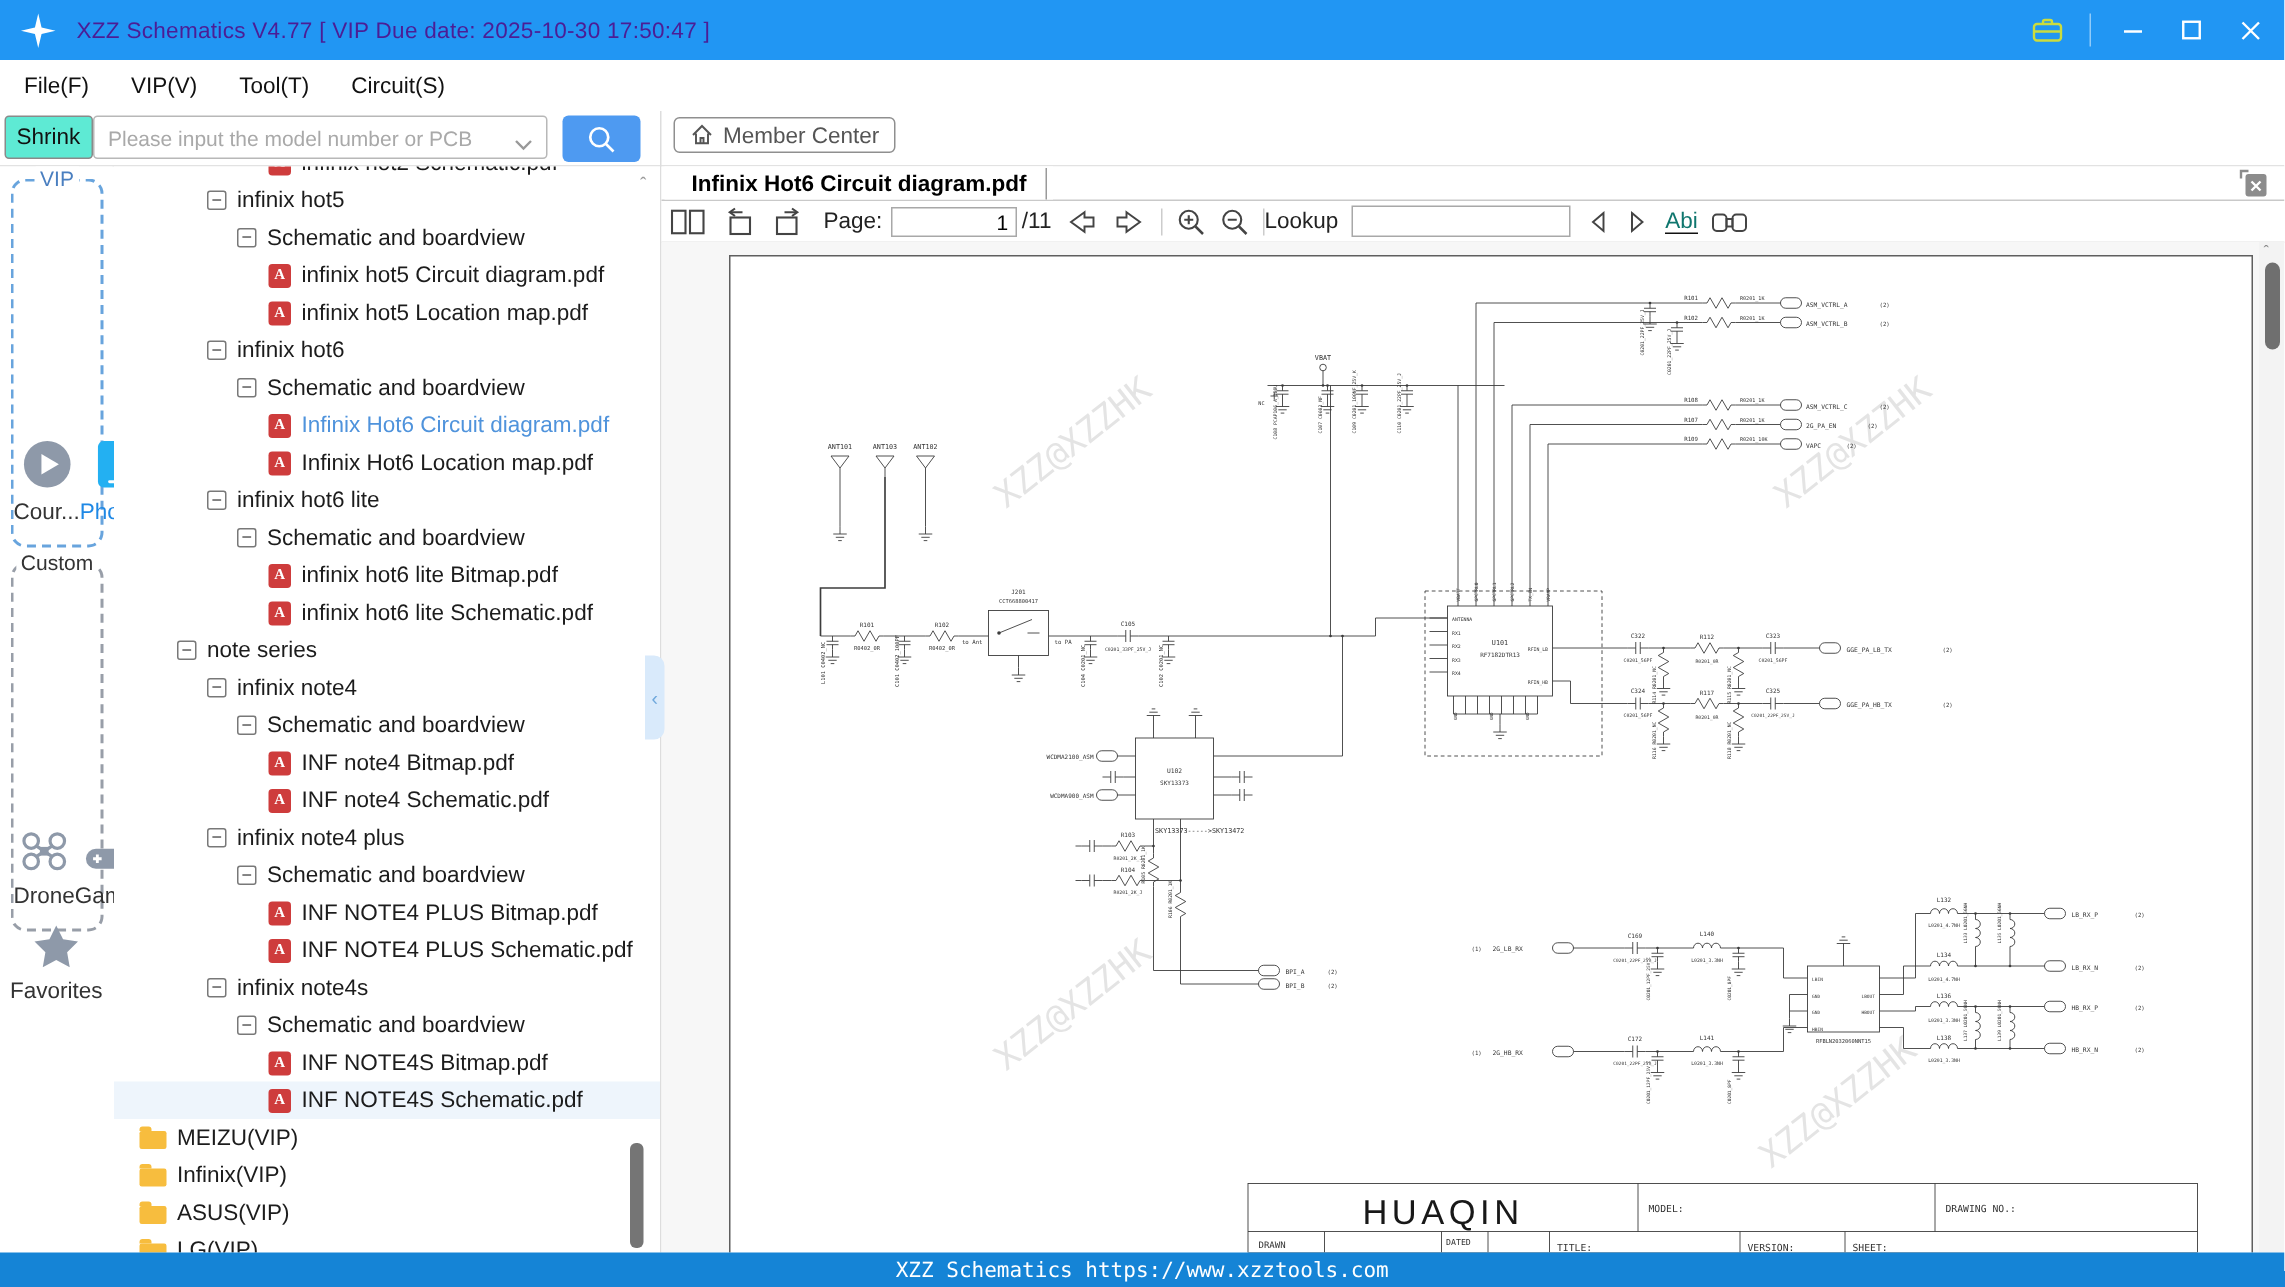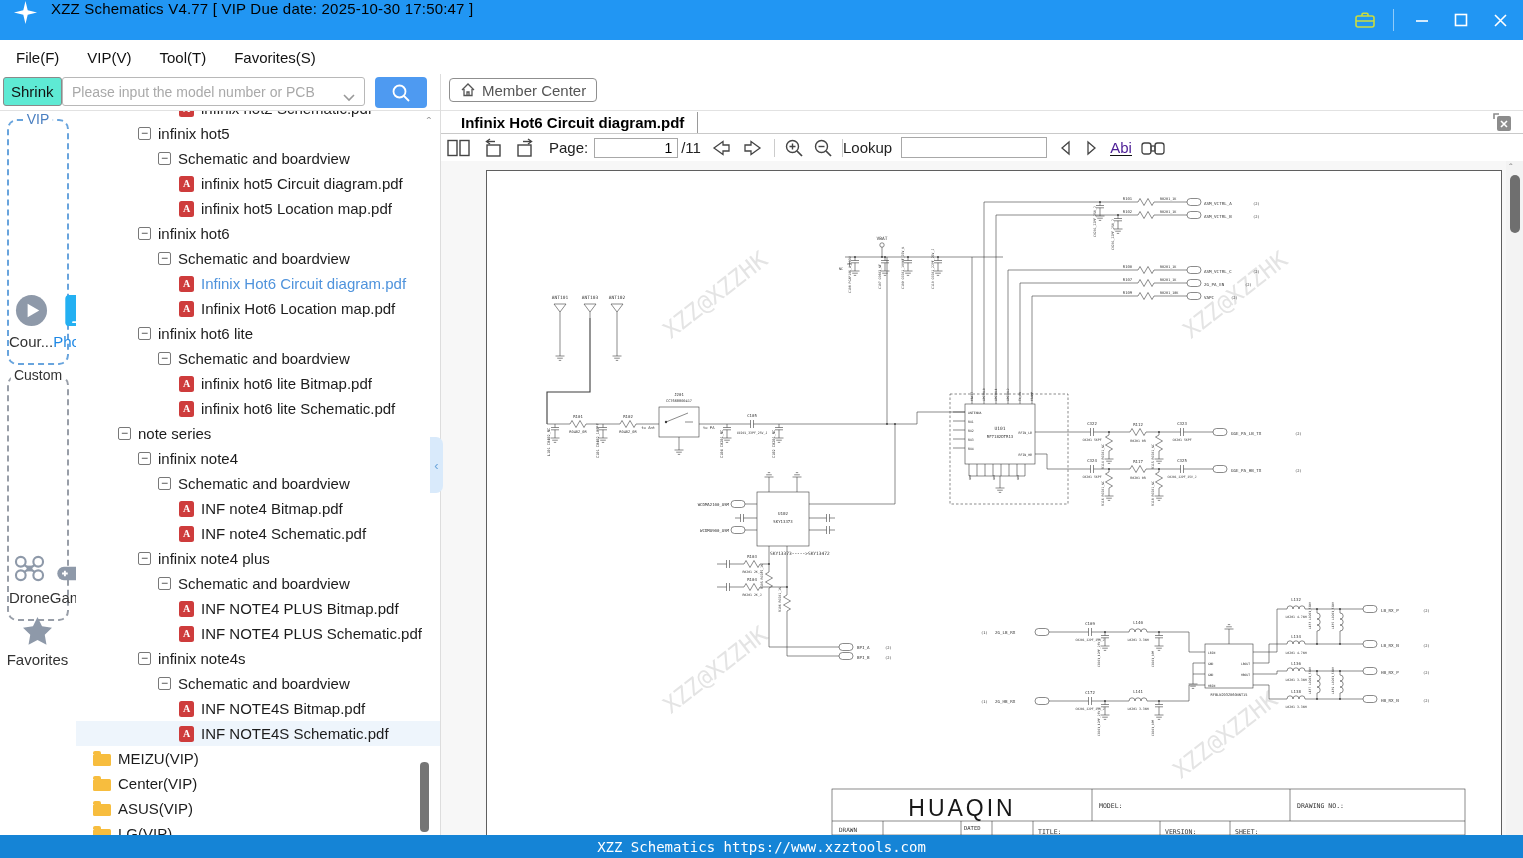--- a/index.html
+++ b/index.html
@@ -1,19 +1,19 @@
 <!DOCTYPE html>
 <html><head>
 <meta charset="utf-8">
 <style>
   html,body{margin:0;padding:0}
   body{width:1523px;height:858px;position:relative;font-family:"Liberation Sans",sans-serif;background:#fff;overflow:hidden}
 
   
-  .titlebar{position:absolute;left:0;top:0;width:100%;height:40px;background:#2196f3;display:flex;color:#000000}
+  .titlebar{position:absolute;left:0;top:0;width:100%;height:40px;background:#2196f3;display:flex;align-items:center;color:#4c1d95}
   .app-icon{margin-left:13px;display:flex}
   .title-text{margin-left:13px;font-size:15px;letter-spacing:.2px}
   .win-controls{position:absolute;right:12px;top:0;height:40px;display:flex;align-items:center;gap:17px}
   .win-btn{display:flex;align-items:center;justify-content:center;width:22px;height:22px;cursor:default}
   .win-sep{width:1px;height:22px;background:rgba(255,255,255,.5)}
 
   
   .menubar{position:absolute;top:40px;left:0;width:100%;height:34px;background:#fff;display:flex;align-items:center;gap:28px;padding-left:16px;box-sizing:border-box;font-size:15px;color:#111}
   .menu-item{white-space:nowrap}
 
@@ -34,21 +34,21 @@
   .tab{position:absolute;left:2px;top:0;height:22px;display:flex;align-items:center;padding:0 18px;font-size:15px;font-weight:bold;color:#000;background:#fff}
   .tab-sep{position:absolute;left:256px;top:1px;width:1px;height:21px;background:#9a9a9a}
   .closedoc{position:absolute;right:11px;top:1px}
 
   
   .pdfbar{position:absolute;left:441px;top:134px;right:0;height:27px;background:#fff;border-bottom:1px solid #d6d6d6;display:flex;align-items:center;font-size:15px;color:#222}
   .pdfbar .sep{width:1px;height:18px;background:#ccc}
   .tbico{display:flex;align-items:center}
   .page-input{width:84px;height:20px;border:1px solid #a8a8a8;text-align:right;font-size:14px;padding:0 5px;box-sizing:border-box;font-family:inherit}
   .lookup-input{width:146px;height:21px;border:1px solid #a8a8a8;box-sizing:border-box;font-family:inherit;font-size:14px;padding:0 4px}
-  .abi{font-size:15px;color:#4c1d95;border-bottom:1.5px solid #111;line-height:15px}
+  .abi{font-size:15px;color:#0f766e;border-bottom:1.5px solid #111;line-height:15px}
 
   
   .viewport{position:absolute;left:441px;top:161px;right:0;bottom:23px;background:#f7f7f7;overflow:hidden}
   .page{position:absolute;left:45px;top:9px;width:1014px;height:690px;background:#fff;border:1px solid #5f5f5f;border-bottom:none}
   .page svg{position:absolute;left:0;top:0}
   .vscroll{position:absolute;right:0;top:0;width:17px;height:100%;background:#f3f3f3}
   .vscroll .chev{position:absolute;top:1px;left:3px;color:#8a8a8a;font-size:11px}
   .vthumb{position:absolute;right:3px;top:14px;width:10px;height:58px;background:#6f6f6f;border-radius:5px}
 
   
@@ -124,21 +124,21 @@
           <path d="M2,2 L13,13 M13,2 L2,13" stroke="#fff" stroke-width="1.6"></path>
         </svg>
     </span>
   </div>
 </div>
 
 <div class="menubar">
   <span class="menu-item">File(F)</span>
   <span class="menu-item">VIP(V)</span>
   <span class="menu-item">Tool(T)</span>
-  <span class="menu-item">Favorites(S)</span>
+  <span class="menu-item">Circuit(S)</span>
 </div>
 
 <div class="searchband">
   <button class="shrink-btn">Shrink</button>
   <input class="model-input" placeholder="Please input the model number or PCB" style="">
   <span class="input-chevron">
     <svg width="12" height="8" viewBox="0 0 12 8">
         <path d="M1,1 L6,6 L11,1" fill="none" stroke="#999" stroke-width="1.6"></path>
       </svg>
   </span>
@@ -329,21 +329,21 @@
       <div class="trow hover" style="padding-left: 103px;">
         <span class="ti pdf">A</span>
         <span class="tlabel">INF NOTE4S Schematic.pdf</span>
       </div>
       <div class="trow" style="padding-left: 17px;">
         <span class="ti folder"></span>
         <span class="tlabel">MEIZU(VIP)</span>
       </div>
       <div class="trow" style="padding-left: 17px;">
         <span class="ti folder"></span>
-        <span class="tlabel">Center(VIP)</span>
+        <span class="tlabel">Infinix(VIP)</span>
       </div>
       <div class="trow" style="padding-left: 17px; align-items: center;">
         <span class="ti folder"></span>
         <span class="tlabel">ASUS(VIP)</span>
       </div>
       <div class="trow" style="padding-left: 17px;">
         <span class="ti folder"></span>
         <span class="tlabel">LG(VIP)</span>
       </div>
     </div>

